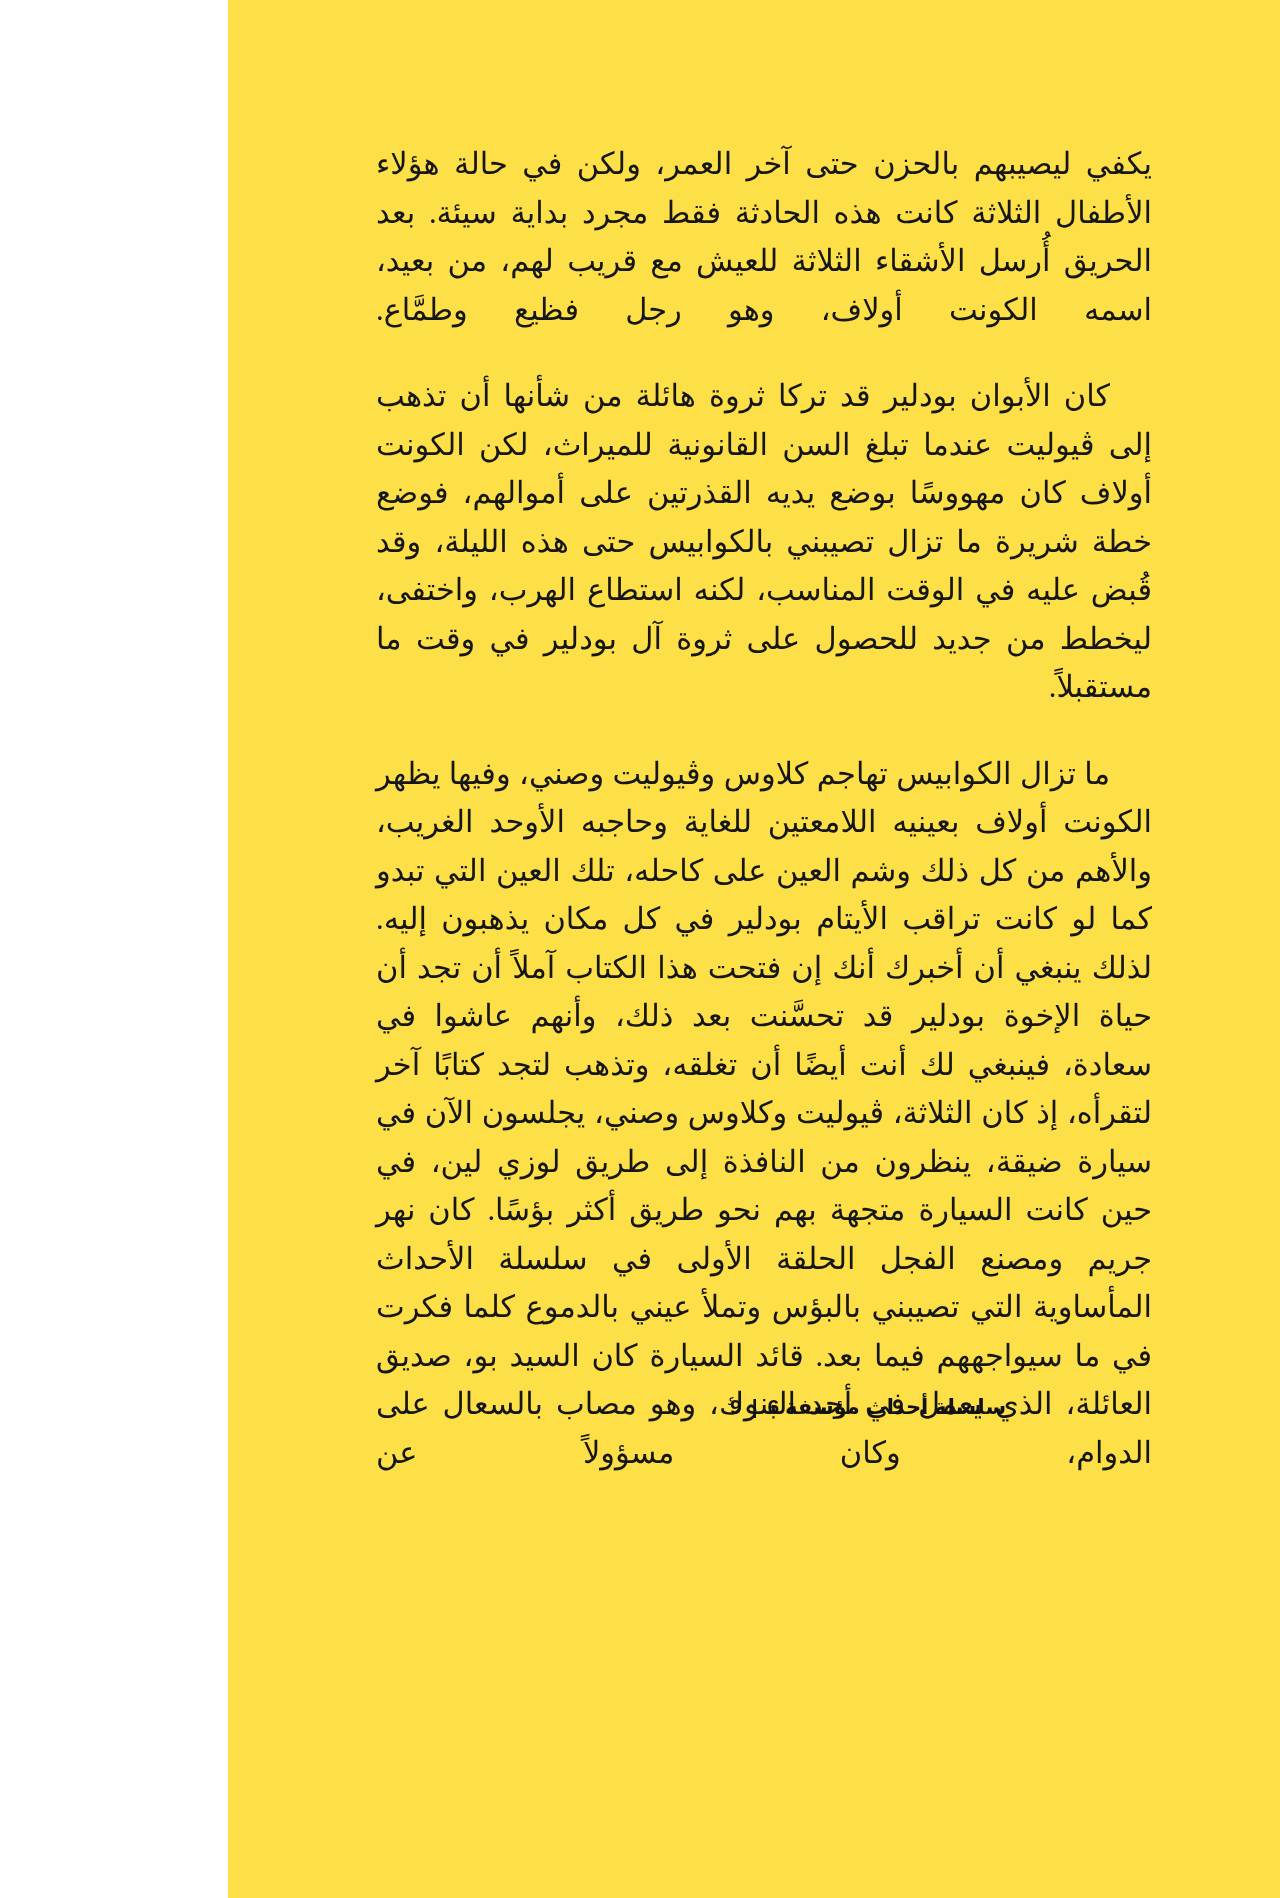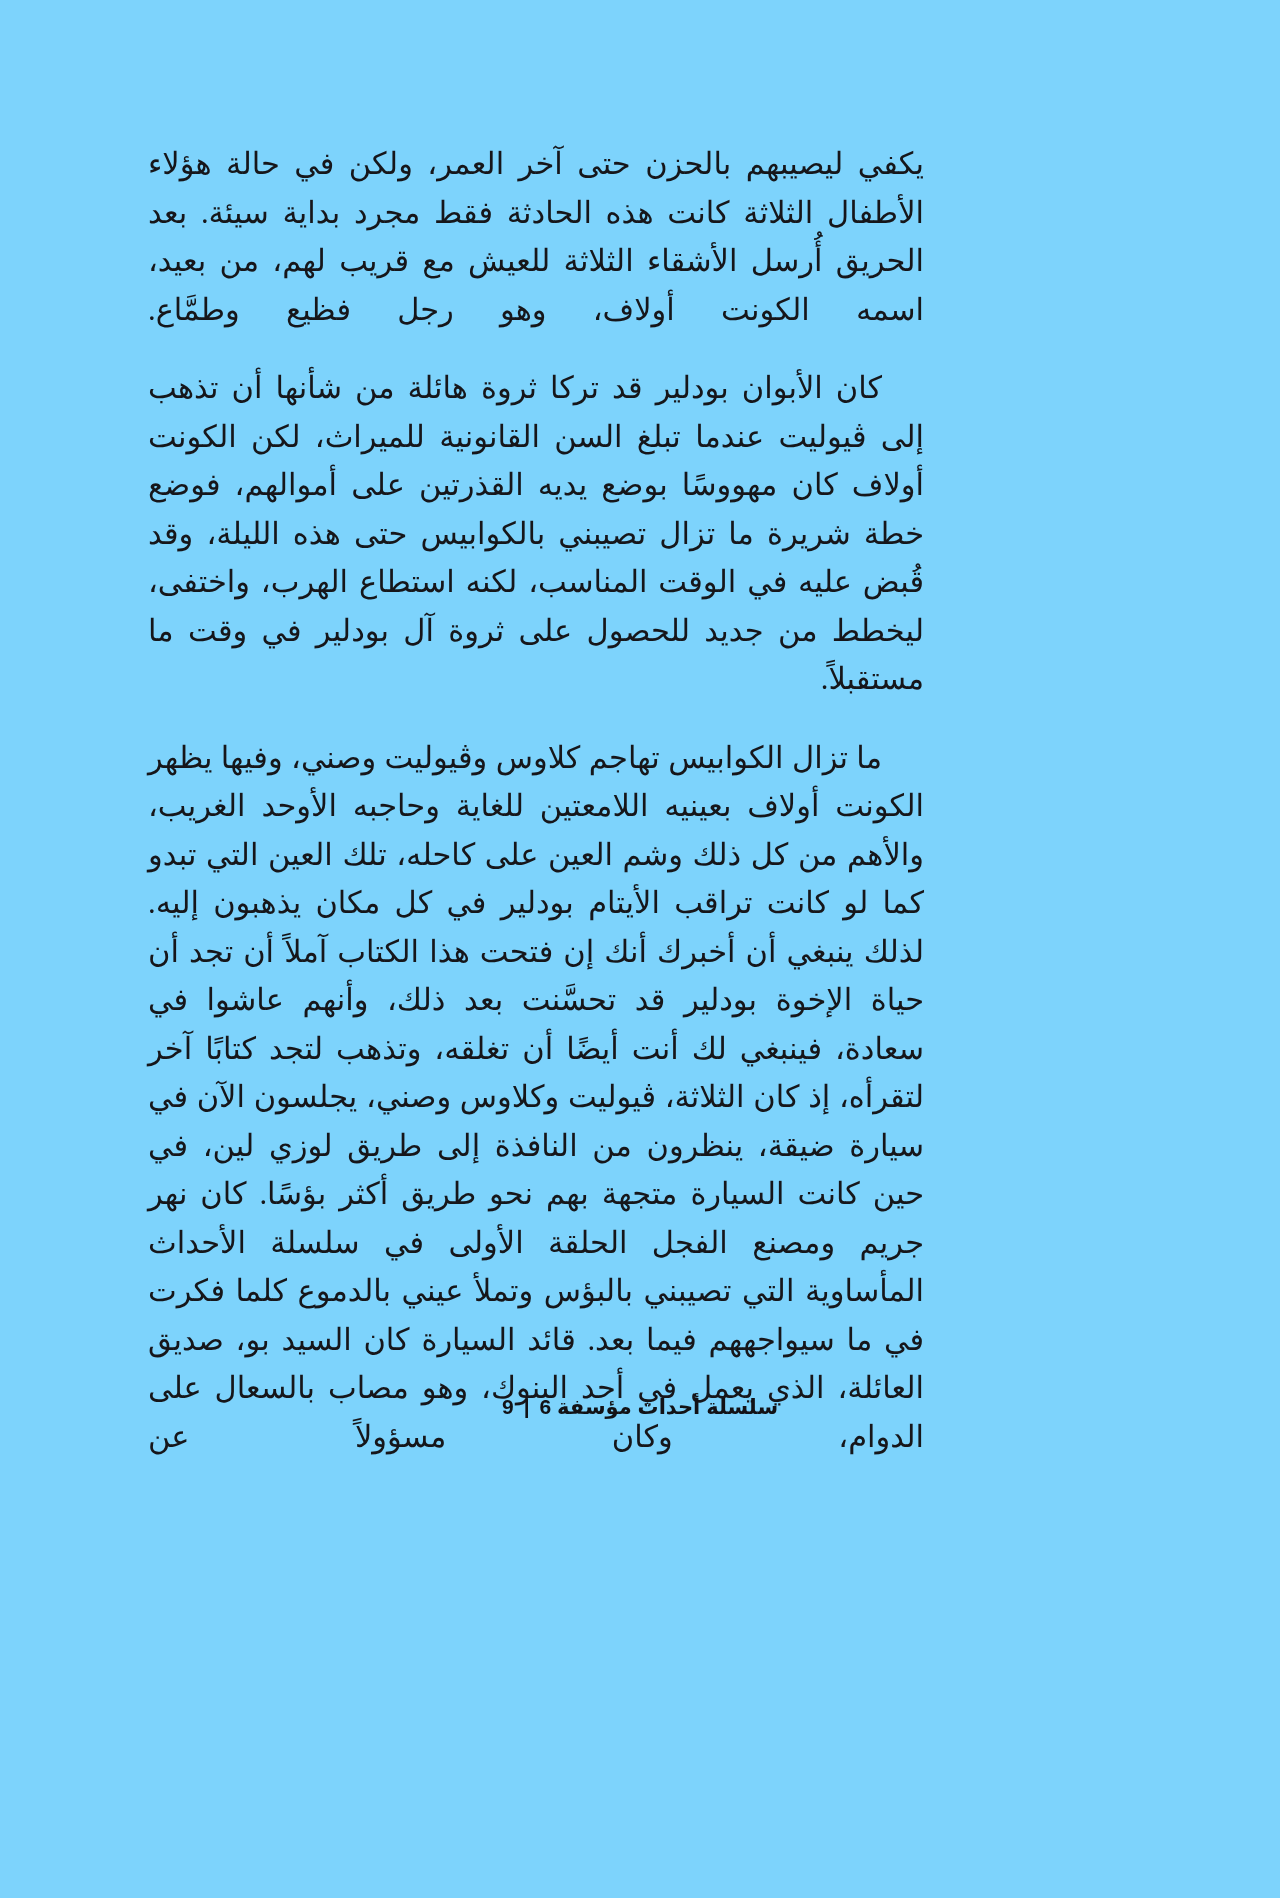--- a/index.html
+++ b/index.html
@@ -6,23 +6,23 @@
   html, body {
     margin: 0;
     padding: 0;
     background: #ffffff;
   }
   body {
     font-family: "Liberation Serif", "DejaVu Serif", serif;
   }
   .page {
     position: relative;
-    width: 1280px;
+    width: 1052px;
     height: 1898px;
-    background: #7dd3fc;
+    background: #fde047;
     overflow: hidden;
     box-sizing: border-box;
   }
   
   .column {
     position: absolute;
     top: 140px;
     left: 148px;
     width: 776px;
     direction: rtl;
@@ -38,21 +38,21 @@
     text-align: justify;
     text-align-last: justify;
     word-spacing: 0.5px;
     letter-spacing: 0px;
     hyphens: none;
   }
   p.para.indent {
     text-indent: 42px;
   }
   p.para.gap {
-    margin-top: 30px;
+    margin-top: 38px;
   }
   .footer-line {
     position: absolute;
     top: 1395px;
     left: 0;
     width: 1280px;
     text-align: center;
     direction: rtl;
     font-family: "Liberation Sans", "DejaVu Sans", sans-serif;
     font-size: 21px;

